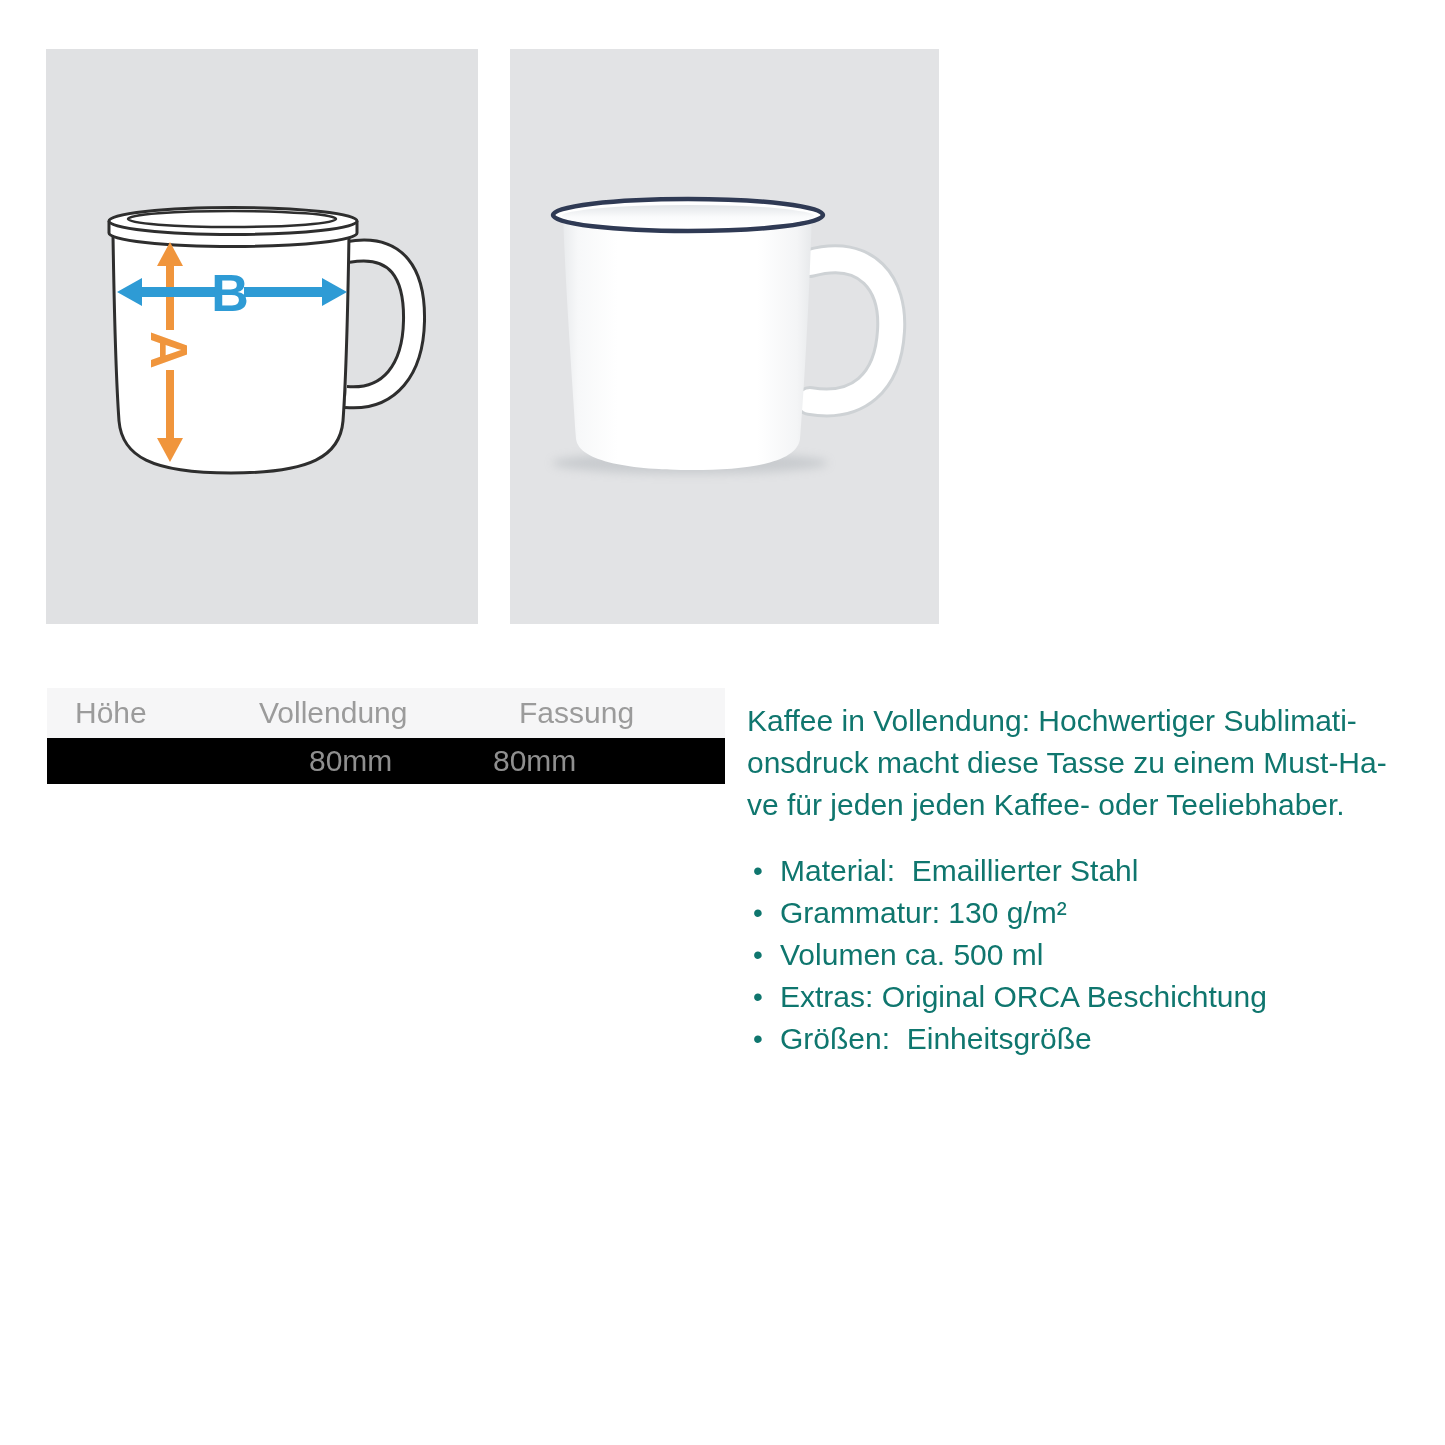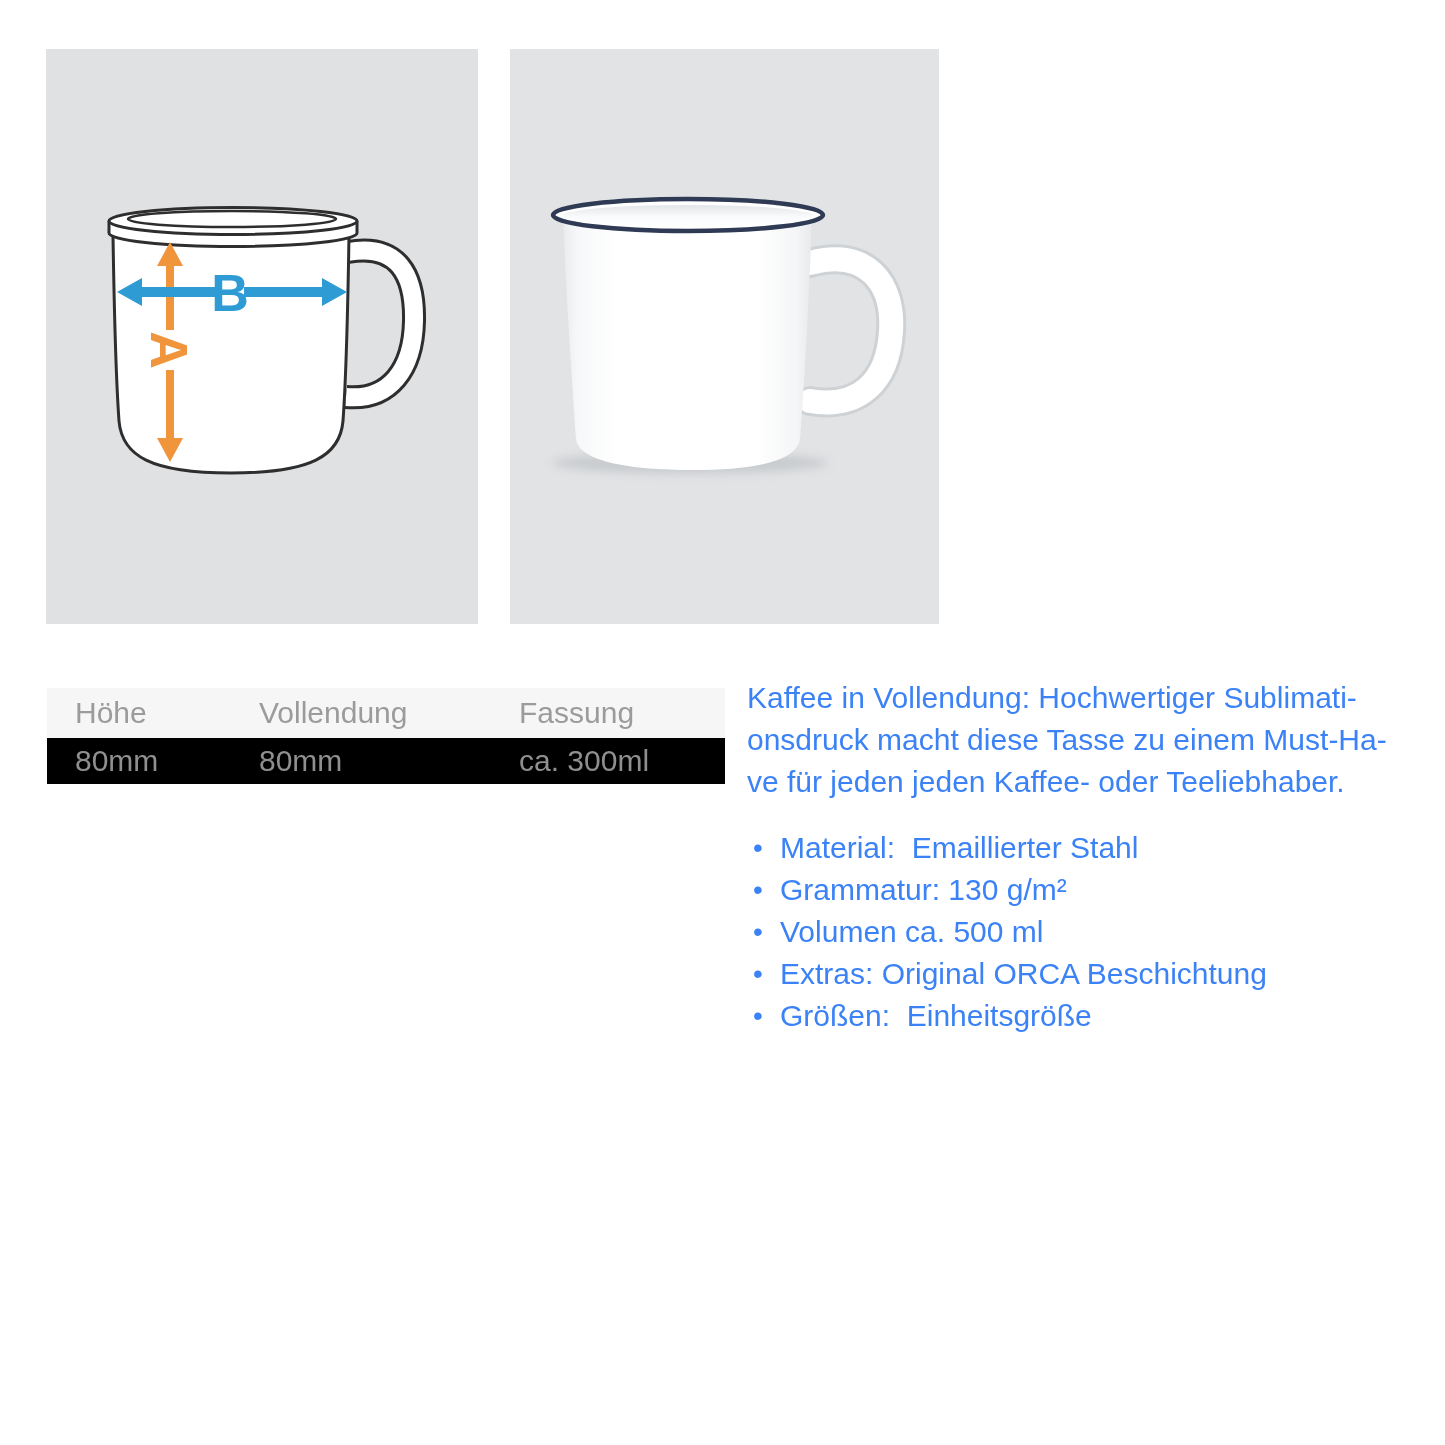--- a/index.html
+++ b/index.html
@@ -16,21 +16,21 @@
 
   .size-table{position:absolute;left:47px;top:688px;width:678px;font-size:30px;}
   .size-row{display:flex;width:100%;justify-content:flex-end;}
   .size-row.header{height:50px;background:#f6f6f7;color:#9b9b9b;}
   .size-row.values{height:46px;background:#000000;color:#8f8f8f;}
   .size-cell{display:flex;align-items:center;padding-left:28px;box-sizing:border-box;}
   .size-cell.c1{width:184px;}
   .size-cell.c2{width:260px;}
   .size-cell.c3{width:234px;}
 
-  .description{position:absolute;left:747px;top:677px;width:680px;color:#3b82f6;
+  .description{position:absolute;left:747px;top:700px;width:680px;color:#0f766e;
     font-size:30px;line-height:42px;}
   .para div{white-space:pre;}
   ul.bullets{list-style:none;margin:24px 0 0 0;padding:0;}
   ul.bullets li{display:flex;line-height:42px;}
   .bullet-marker{width:33px;padding-left:6px;font-size:28px;box-sizing:border-box;flex:none;}
   .bullet-text{white-space:pre;text-align:right;}
 </style>
 </head>
 <body>
 
@@ -98,21 +98,20 @@
 
   <div class="size-table">
     <div class="size-row header">
       <div class="size-cell c1">Höhe</div>
       <div class="size-cell c2">Vollendung</div>
       <div class="size-cell c3">Fassung</div>
     </div>
     <div class="size-row values">
       <div class="size-cell c1">80mm</div>
       <div class="size-cell c2">80mm</div>
-      <div class="size-cell c3">ca. 300ml</div>
     </div>
   </div>
 
   <div class="description">
     <div class="para">
       <div>Kaffee in Vollendung: Hochwertiger Sublimati-</div>
       <div>onsdruck macht diese Tasse zu einem Must-Ha-</div>
       <div>ve für jeden jeden Kaffee- oder Teeliebhaber.</div>
     </div>
     <ul class="bullets">

